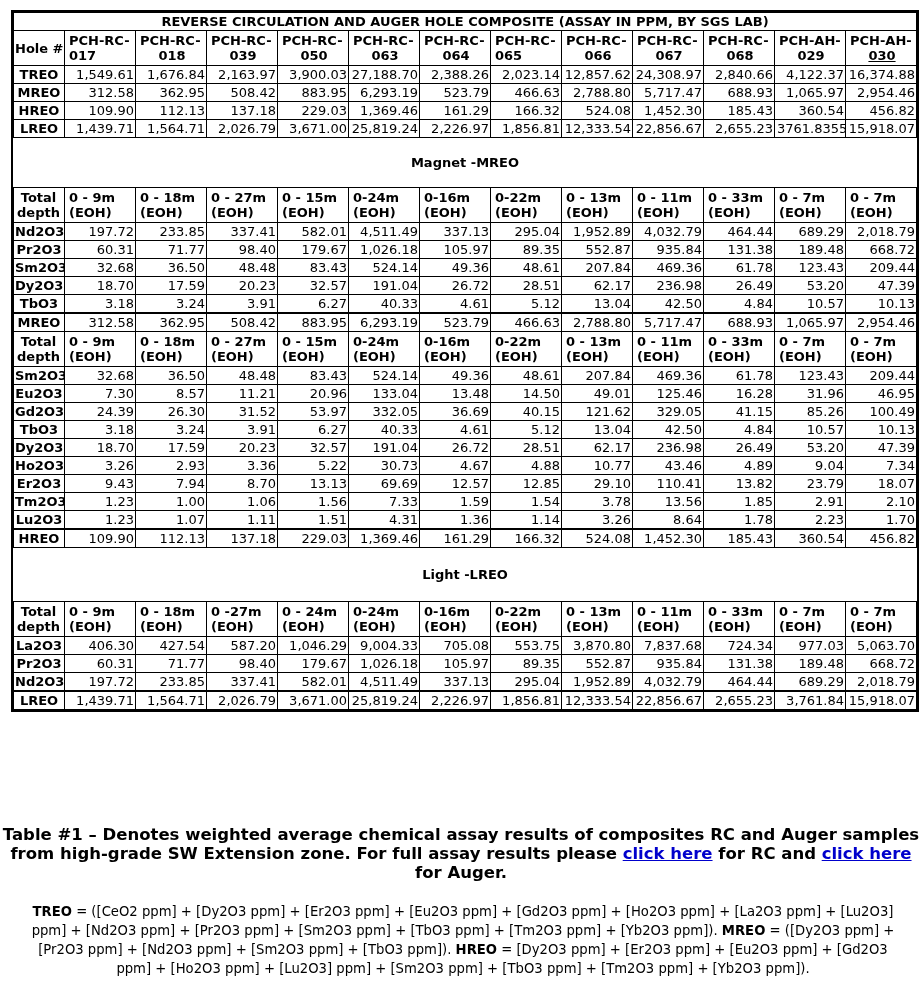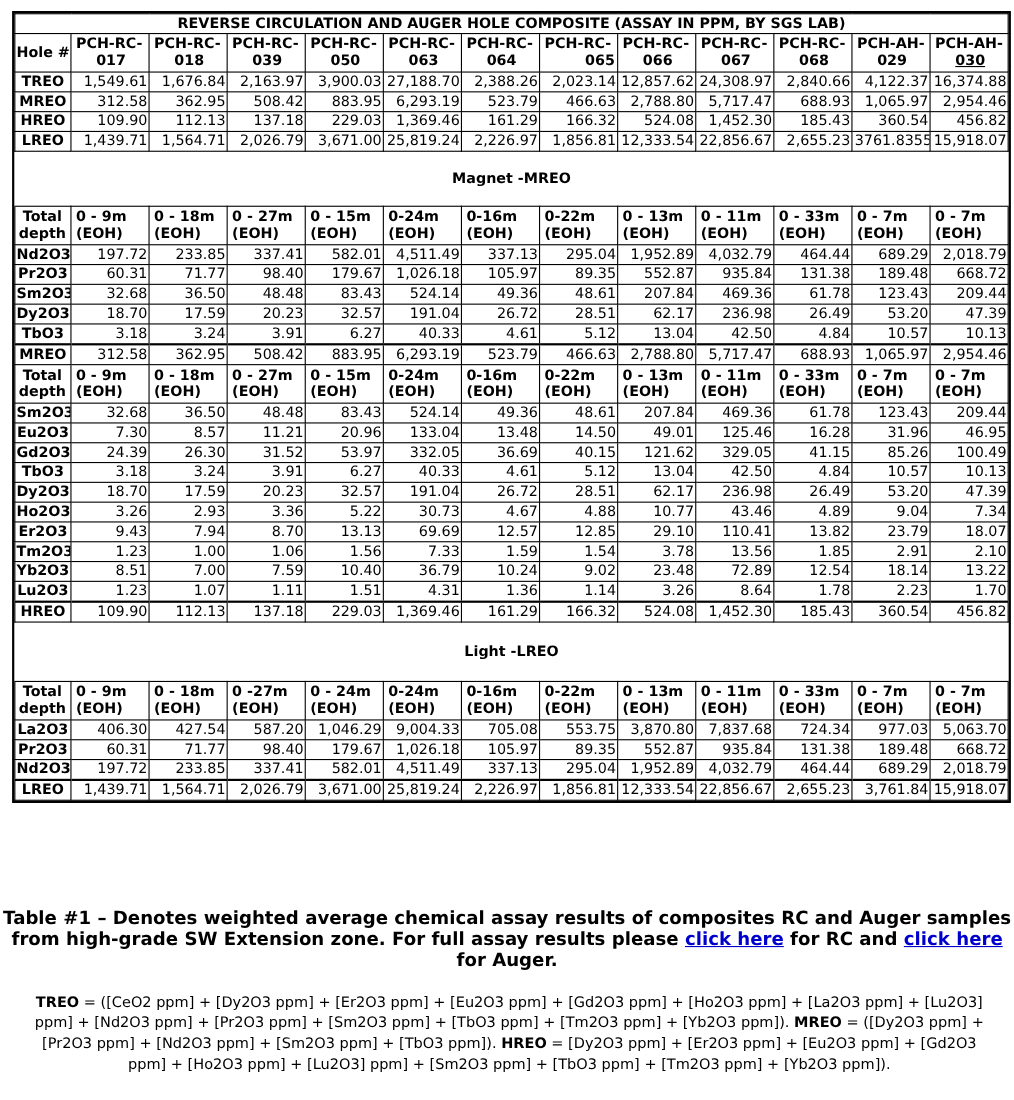--- a/index.html
+++ b/index.html
@@ -33,27 +33,27 @@
     <colgroup>
       <col style="width:51px">
       <col span="12">
     </colgroup>
     <tbody id="grid-body">
         <tr class="title-row">
           <th colspan="13">REVERSE CIRCULATION AND AUGER HOLE COMPOSITE (ASSAY IN PPM, BY SGS LAB)</th>
         </tr>
         <tr class="head">
           <th class="first">Hole #</th>
-          <th><span>PCH-RC-</span><span style="display:block;text-align:center;">017</span></th>
+          <th><span>PCH-RC-</span><span style="display:block;">017</span></th>
           <th><span>PCH-RC-</span><span style="display:block;text-align:center;">018</span></th>
           <th><span>PCH-RC-</span><span style="display:block;text-align:center;">039</span></th>
           <th><span>PCH-RC-</span><span style="display:block;text-align:center;">050</span></th>
           <th><span>PCH-RC-</span><span style="display:block;text-align:center;">063</span></th>
           <th><span>PCH-RC-</span><span style="display:block;text-align:center;">064</span></th>
-          <th><span>PCH-RC-</span><span style="display:block;text-align:right;">065</span></th>
+          <th><span>PCH-RC-</span><span style="display:block;text-align:left;">065</span></th>
           <th><span>PCH-RC-</span><span style="display:block;text-align:center;">066</span></th>
           <th><span>PCH-RC-</span><span style="display:block;text-align:center;">067</span></th>
           <th><span>PCH-RC-</span><span style="display:block;text-align:center;">068</span></th>
           <th><span>PCH-AH-</span><span style="display:block;text-align:center;">029</span></th>
           <th><span>PCH-AH-</span><span style="display:block;text-align:center;text-decoration:underline;">030</span></th>
         </tr>
         <tr>
           <td class="lbl">TREO</td>
           <td class="num">1,549.61</td>
           <td class="num">1,676.84</td>
@@ -428,35 +428,20 @@
           <td class="num">7.33</td>
           <td class="num">1.59</td>
           <td class="num">1.54</td>
           <td class="num">3.78</td>
           <td class="num">13.56</td>
           <td class="num">1.85</td>
           <td class="num">2.91</td>
           <td class="num">2.10</td>
         </tr>
         <tr>
-          <td class="lbl">Yb2O3</td>
-          <td class="num">8.51</td>
-          <td class="num">7.00</td>
-          <td class="num">7.59</td>
-          <td class="num">10.40</td>
-          <td class="num">36.79</td>
-          <td class="num">10.24</td>
-          <td class="num">9.02</td>
-          <td class="num">23.48</td>
-          <td class="num">72.89</td>
-          <td class="num">12.54</td>
-          <td class="num">18.14</td>
-          <td class="num">13.22</td>
-        </tr>
-        <tr>
           <td class="lbl">Lu2O3</td>
           <td class="num">1.23</td>
           <td class="num">1.07</td>
           <td class="num">1.11</td>
           <td class="num">1.51</td>
           <td class="num">4.31</td>
           <td class="num">1.36</td>
           <td class="num">1.14</td>
           <td class="num">3.26</td>
           <td class="num">8.64</td>

